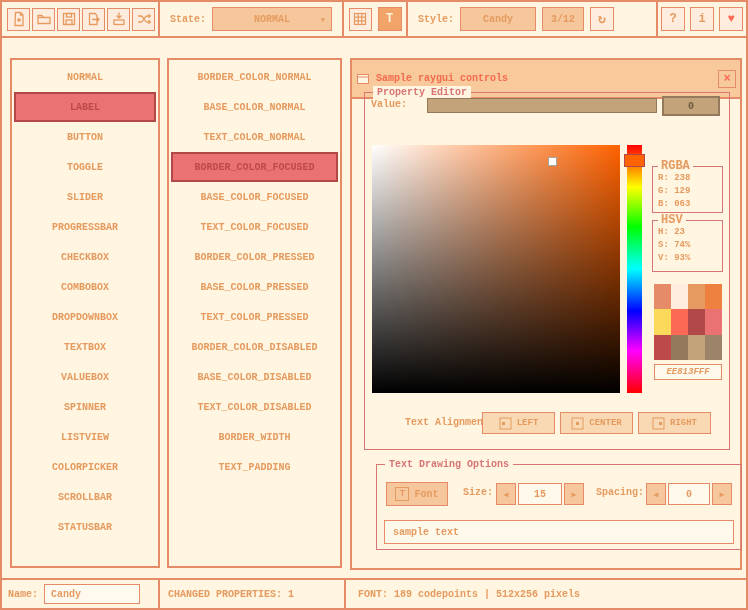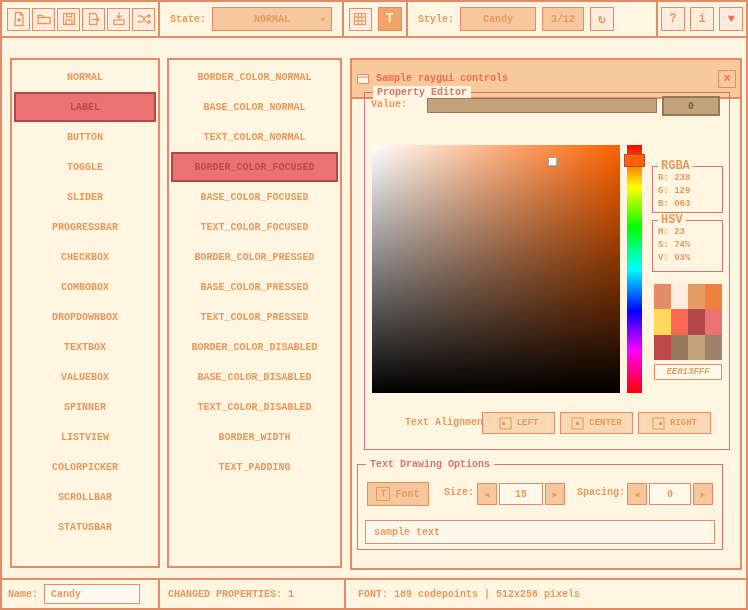--- a/index.html
+++ b/index.html
@@ -45,21 +45,21 @@
   .titlebar { position: absolute; top: 0; left: 0; right: 0; height: 39px; background: #f8c99b;
               border-bottom: 2px solid #e58b68; display: flex; align-items: center; padding: 0 4px; gap: 6px; }
   .titlebar .title { flex: 1; color: #f26b4d; font-size: 10px; }
   .close-btn { width: 18px; height: 18px; border: 1px solid #e58b68; background: #f8c99b;
                color: #fc6955; font-size: 12px; line-height: 1; display: flex; align-items: center;
                justify-content: center; cursor: pointer; }
   .group-box { position: absolute; border: 1px solid #d77575; }
   .gb-title { position: absolute; top: -7px; left: 8px; background: #fff5e1; padding: 0 4px;
               color: #d77575; font-size: 10px; line-height: 13px; white-space: nowrap; }
   #pe-group { left: 12px; top: 32px; width: 366px; height: 358px; }
-  #tdo-group { left: 5px; top: 404px; width: 366px; height: 86px; }
+  #tdo-group { left: 24px; top: 404px; width: 366px; height: 86px; }
   .pe-child, .tdo-child { position: absolute; }
   .value-label { left: 6px; top: 6px; color: #e59b5f; font-size: 10px; }
   .value-slider { left: 62px; top: 5px; width: 230px; height: 15px;
                   background: #c2a37a; border: 1px solid #94795d; cursor: pointer; }
   .value-box { left: 297px; top: 3px; width: 58px; height: 20px; background: #c2a37a;
                border: 2px solid #94795d; color: #6e5a42; font-size: 10px;
                display: flex; align-items: center; justify-content: center; }
   .picker { left: 7px; top: 52px; width: 248px; height: 248px; cursor: crosshair;
             background: linear-gradient(to bottom, rgba(0,0,0,0), #000),
                         linear-gradient(to right, #ffffff, #ff6200); }

